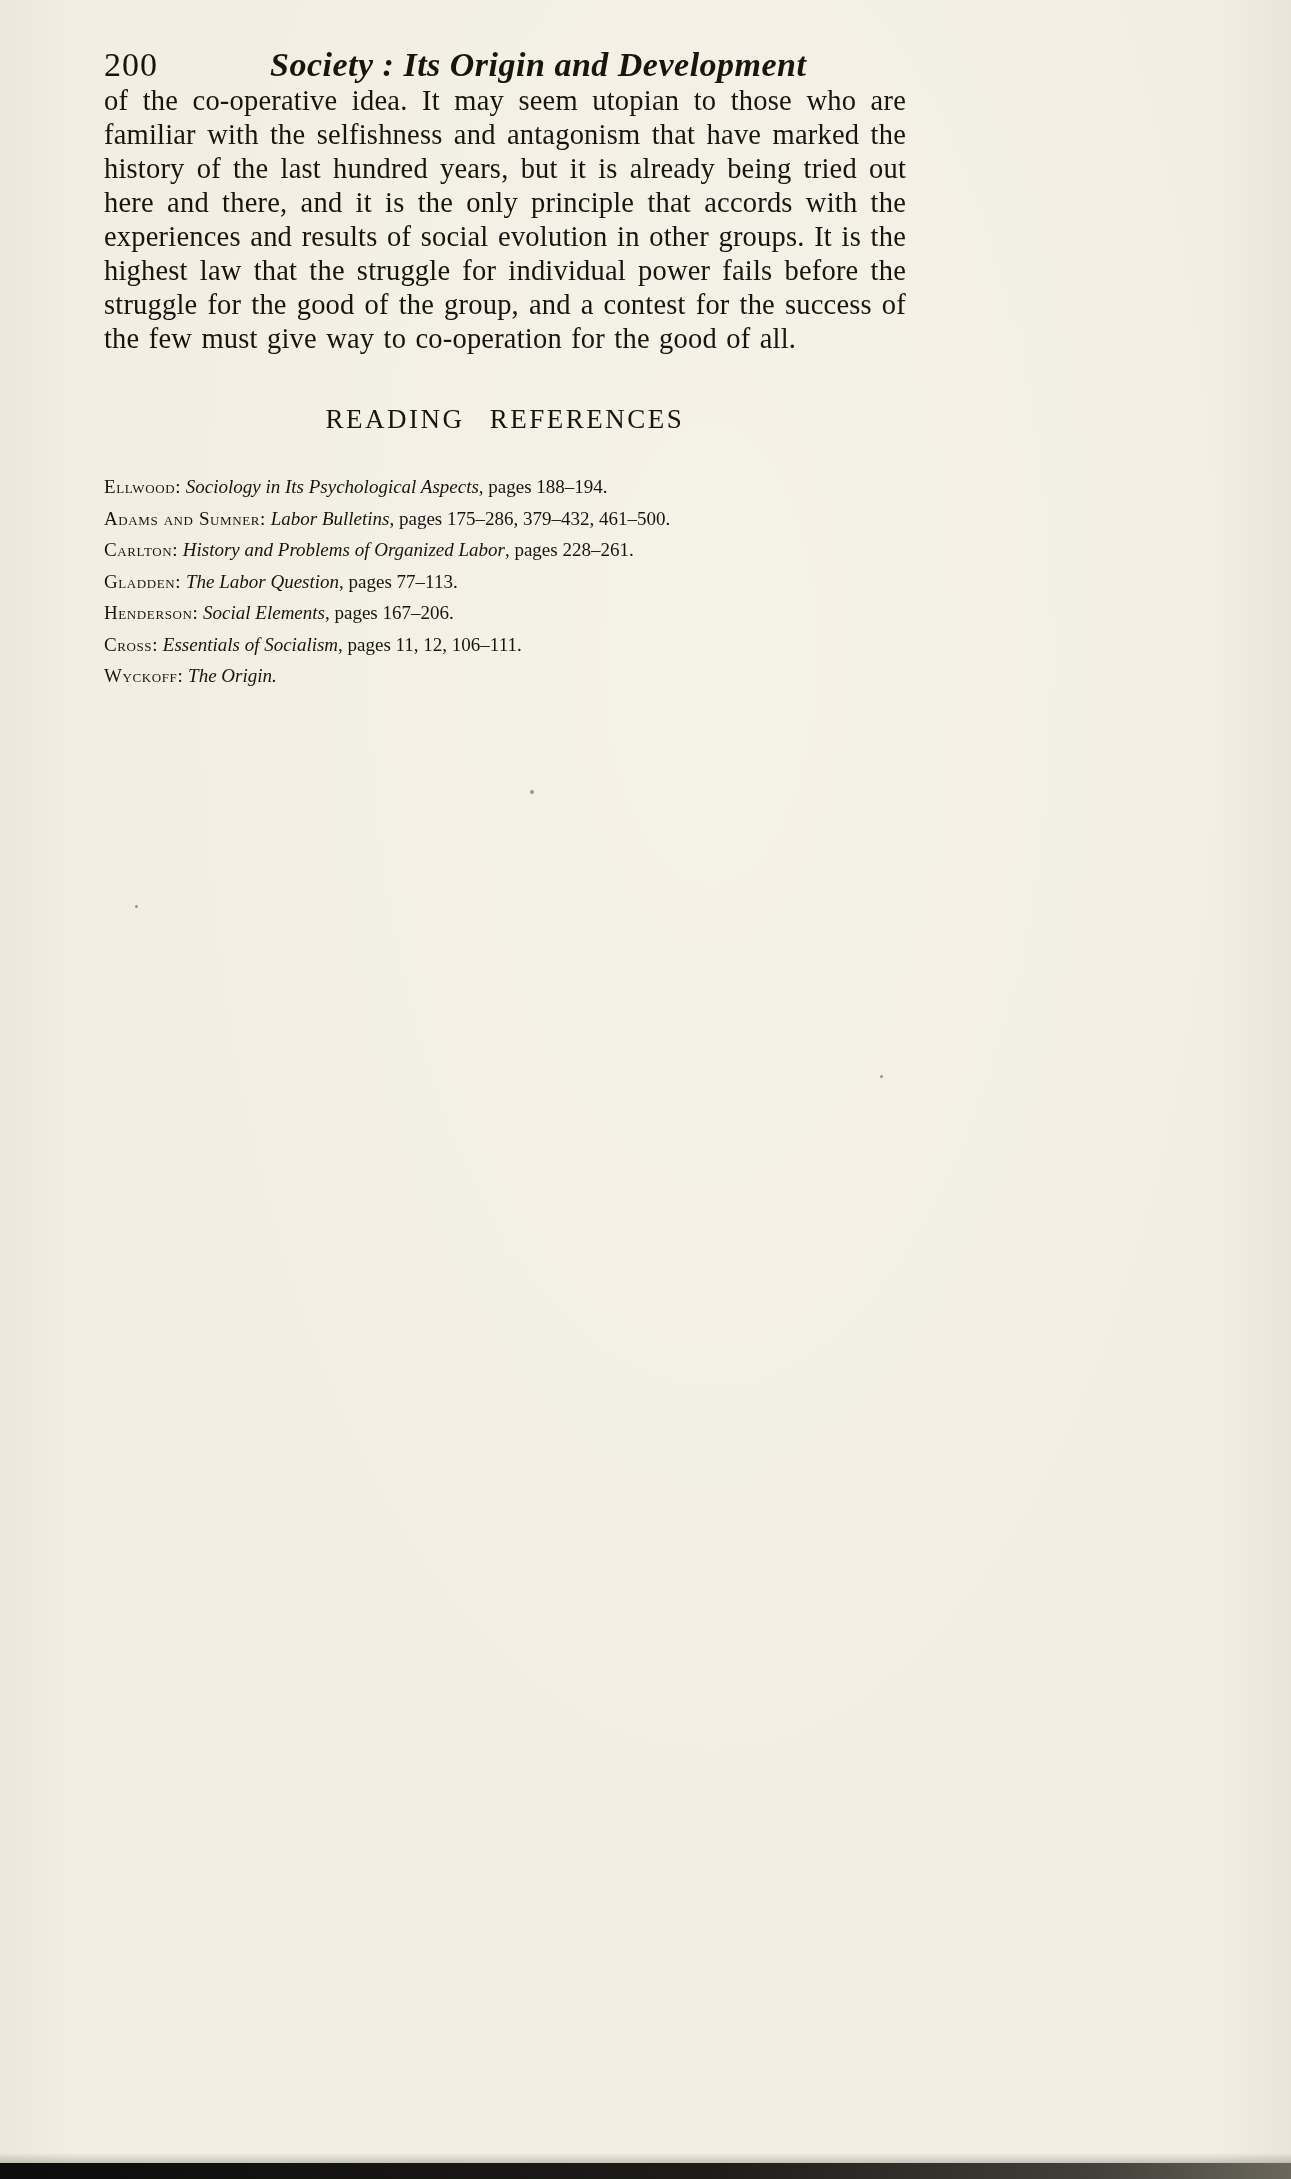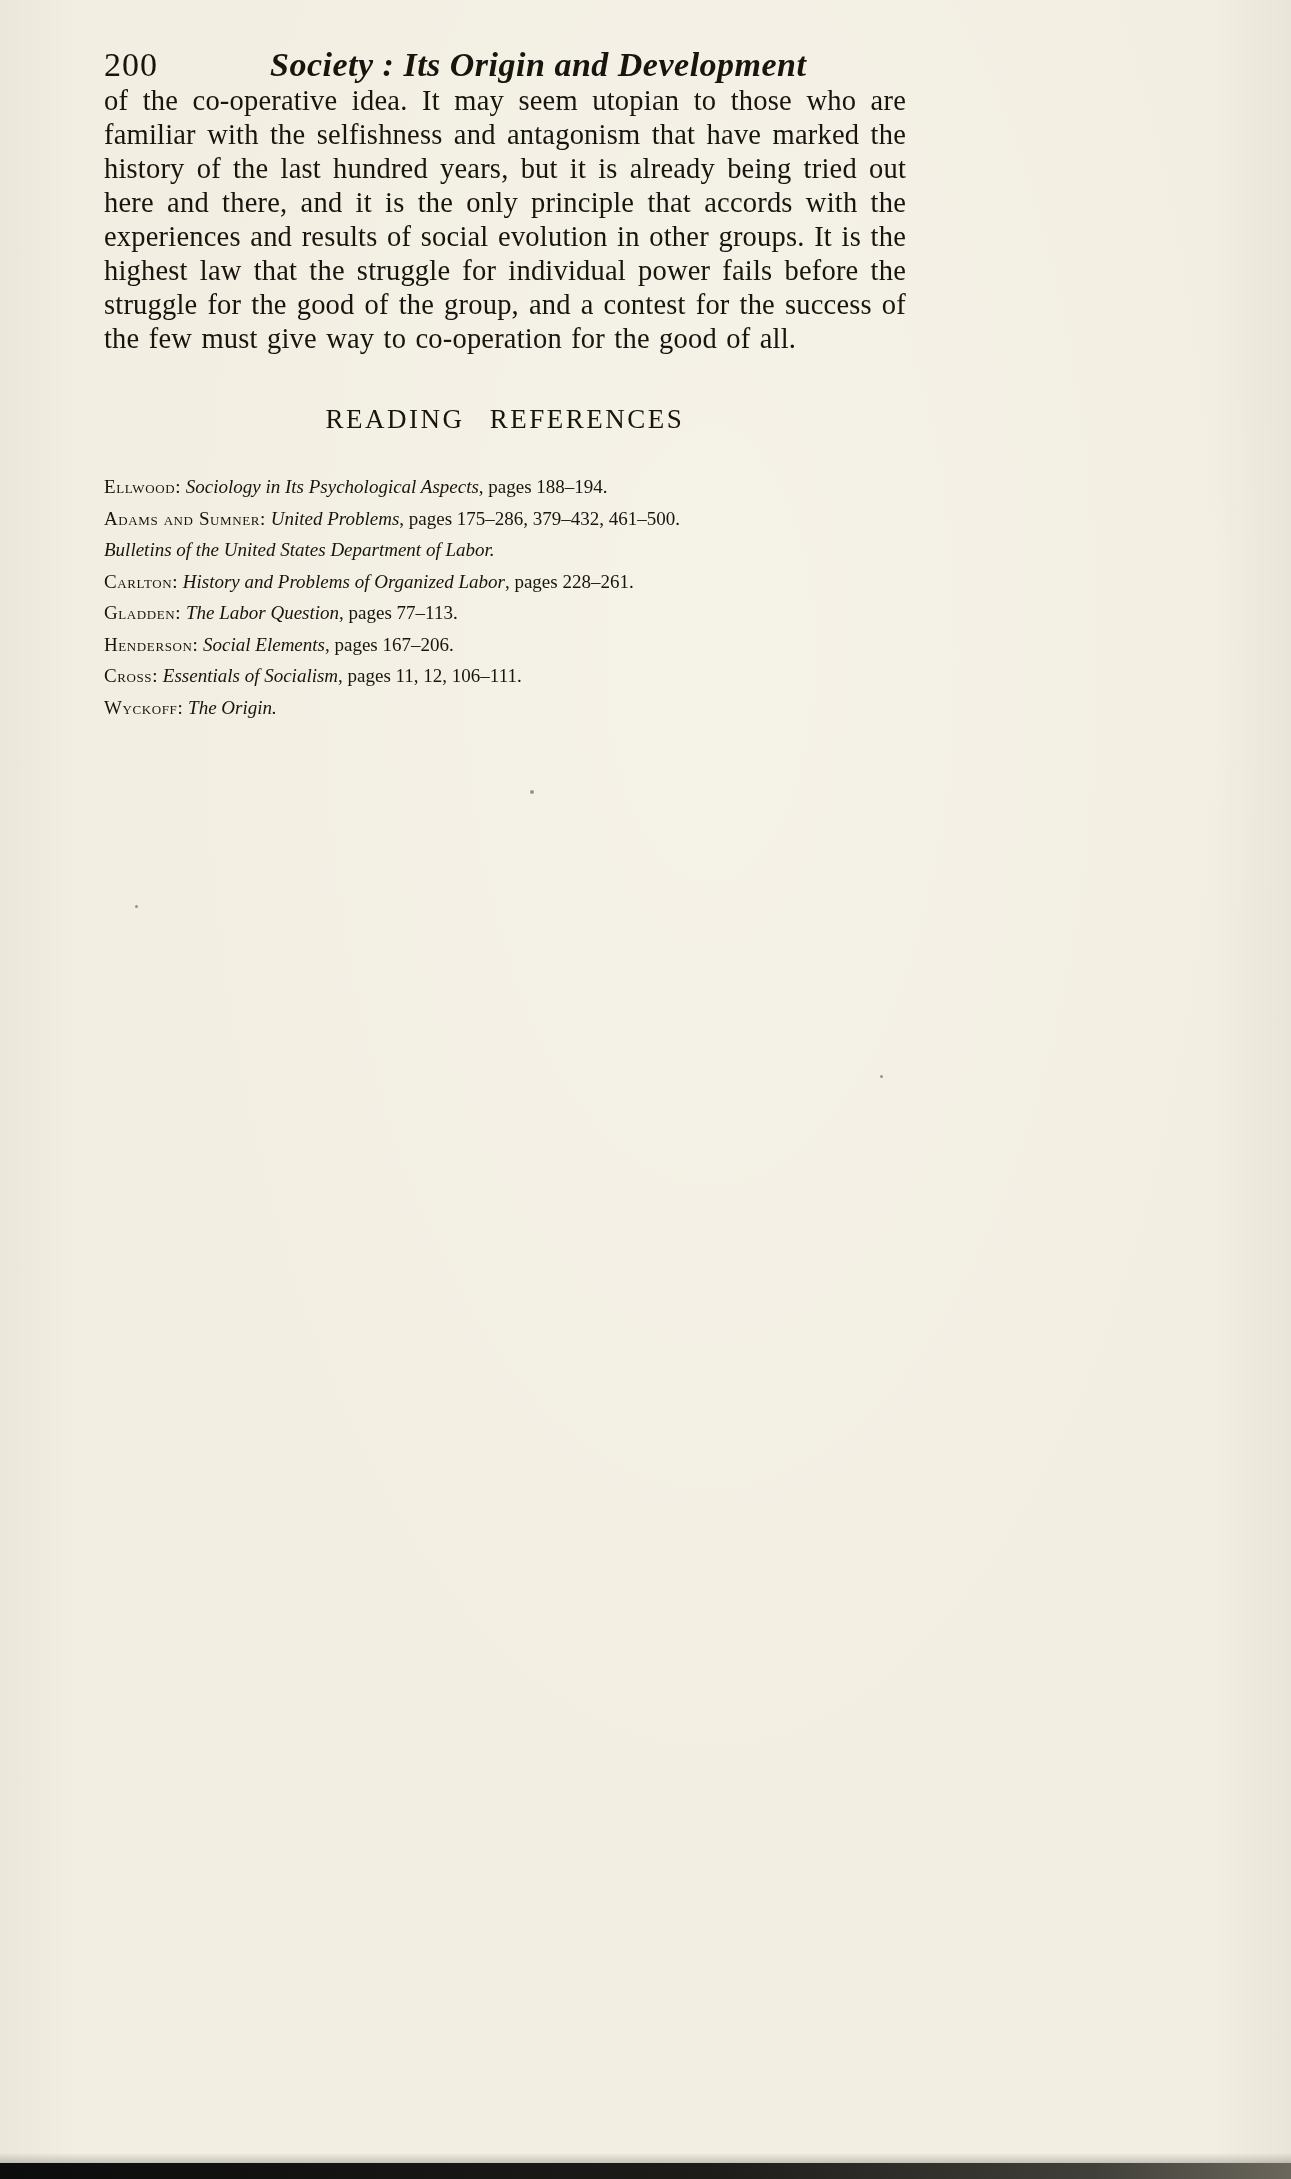--- a/index.html
+++ b/index.html
@@ -109,24 +109,21 @@
 
     <div class="refs-heading">READING REFERENCES</div>
 
     <div class="refs-list">
       <p class="ref-item">
         <span class="ref-author">Ellwood:</span>
         <span class="ref-title">Sociology in Its Psychological Aspects</span><span class="ref-pages">, pages 188–194.</span>
       </p>
       <p class="ref-item">
         <span class="ref-author">Adams and Sumner:</span>
-        <span class="ref-title">United Problems</span><span class="ref-pages">, pages 175–286, 379–432, 461–500.</span>
-      </p>
-      <p class="ref-item">
-        <span class="ref-title">Bulletins of the United States Department of Labor.</span>
+        <span class="ref-title">Labor Bulletins</span><span class="ref-pages">, pages 175–286, 379–432, 461–500.</span>
       </p>
       <p class="ref-item">
         <span class="ref-author">Carlton:</span>
         <span class="ref-title">History and Problems of Organized Labor</span><span class="ref-pages">, pages 228–261.</span>
       </p>
       <p class="ref-item">
         <span class="ref-author">Gladden:</span>
         <span class="ref-title">The Labor Question</span><span class="ref-pages">, pages 77–113.</span>
       </p>
       <p class="ref-item">

